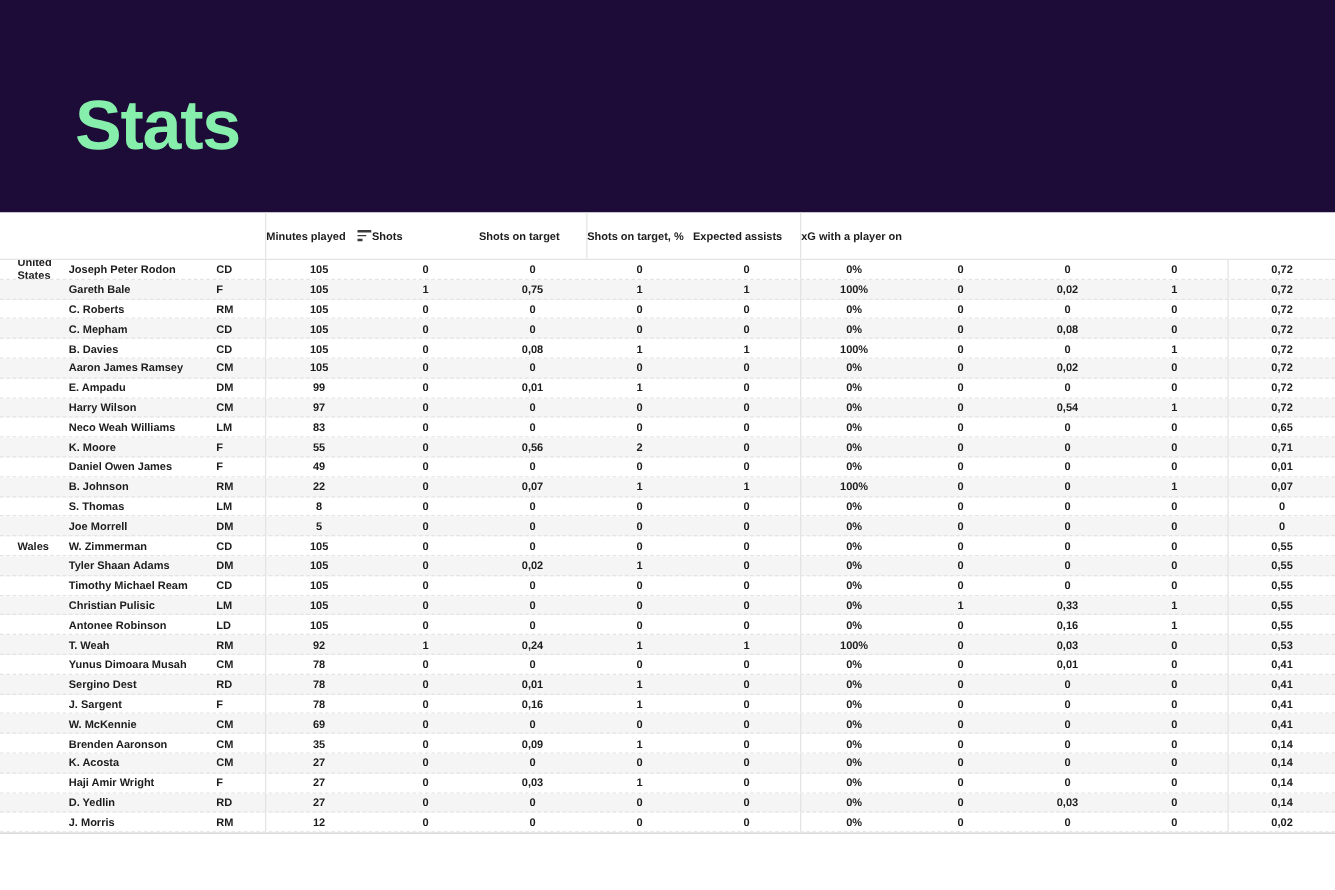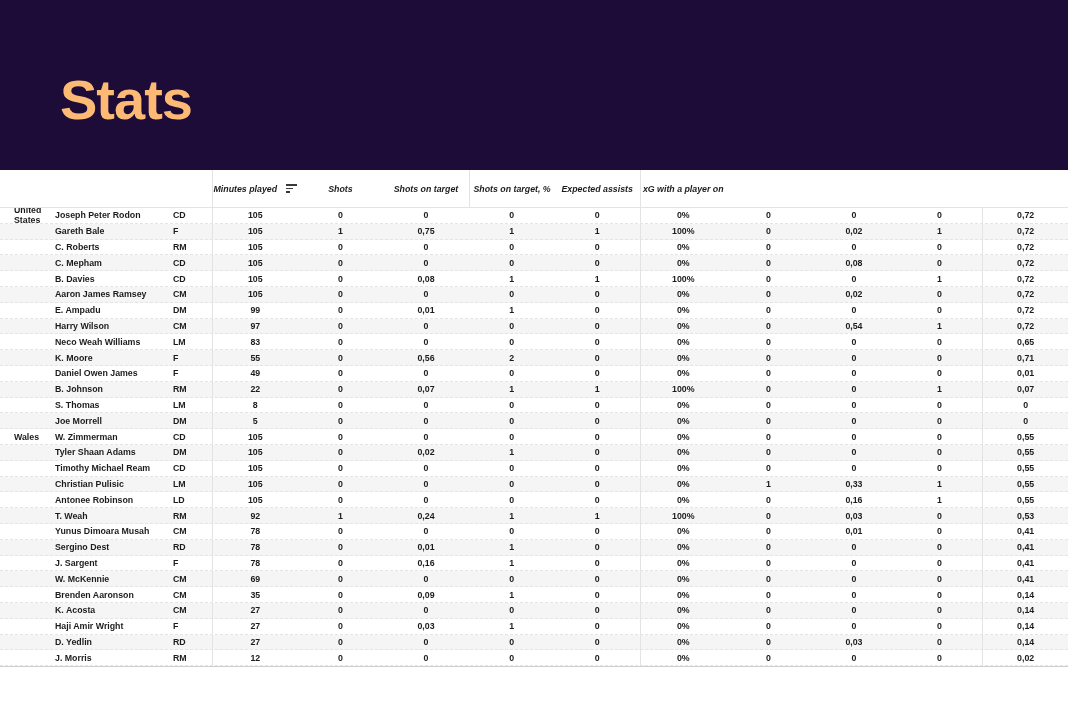--- a/index.html
+++ b/index.html
@@ -7,22 +7,22 @@
         font-family:"Liberation Sans","DejaVu Sans",sans-serif;position:relative;}
   .hero{height:170px;width:100%;}
   .hero h1{margin:0;padding:72px 0 0 60px;font-size:56px;line-height:1;
            font-weight:bold;letter-spacing:-1px;}
   
   .tbl{width:1068px;}
   .thead{display:flex;height:38px;align-items:center;background:#fff;
          border-bottom:1px solid #e3e3e3;box-sizing:border-box;}
   .lead-spacer{width:212px;height:100%;box-sizing:border-box;}
   .hcell{width:85.6px;height:100%;box-sizing:border-box;display:flex;
-         align-items:center;justify-content:center;font-size:8.8px;
-         font-weight:bold;color:#1c1c1c;text-align:center;font-style:italic;}
+         align-items:center;font-size:8.8px;
+         font-weight:bold;color:#1c1c1c;text-align:center;}
   .vline{border-left:1px solid #e3e3e3;}
   .tbody{border-bottom:1px solid #cfcfcf;}
   .row{display:flex;height:15.8px;box-sizing:border-box;
        border-bottom:1px dashed #e4e4e4;align-items:stretch;}
   .row:nth-child(even){background:#f5f5f5;}
   .cell{box-sizing:border-box;display:flex;align-items:center;
         font-size:8.8px;font-weight:bold;color:#1c1c1c;overflow:hidden;}
   .cell-team{width:50px;padding-left:14px;}
   .cell-name{width:123px;padding-left:5px;}
   .cell-pos{width:39px;}
@@ -31,21 +31,21 @@
   .sort-icon i{display:block;height:1.6px;background:#3a3a3a;}
   .sort-icon i:nth-child(1){width:11px;}
   .sort-icon i:nth-child(2){width:7px;}
   .sort-icon i:nth-child(3){width:4px;}
 </style>
 </head>
 <body>
 
 <div class="page">
   <div class="hero" style="background: rgb(29, 11, 56);">
-    <h1 style="color: #fdba74;">Stats</h1>
+    <h1 style="color: #86efac;">Stats</h1>
   </div>
 
   <div class="tbl">
     <div class="thead">
       <div class="lead-spacer"></div>
 
     <div class="hcell vline">
           <span>Minutes played</span>
           <span class="sort-icon">
             <i></i>

